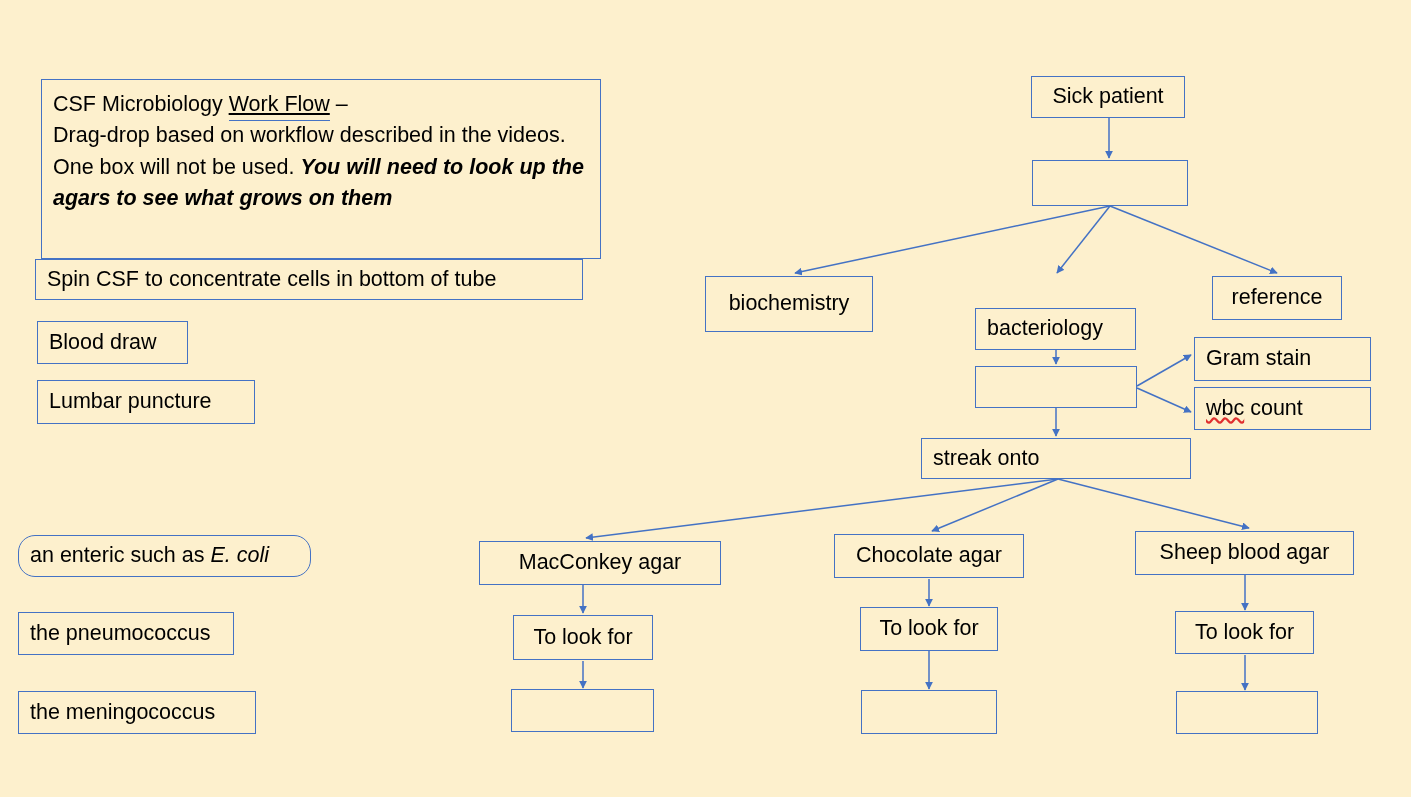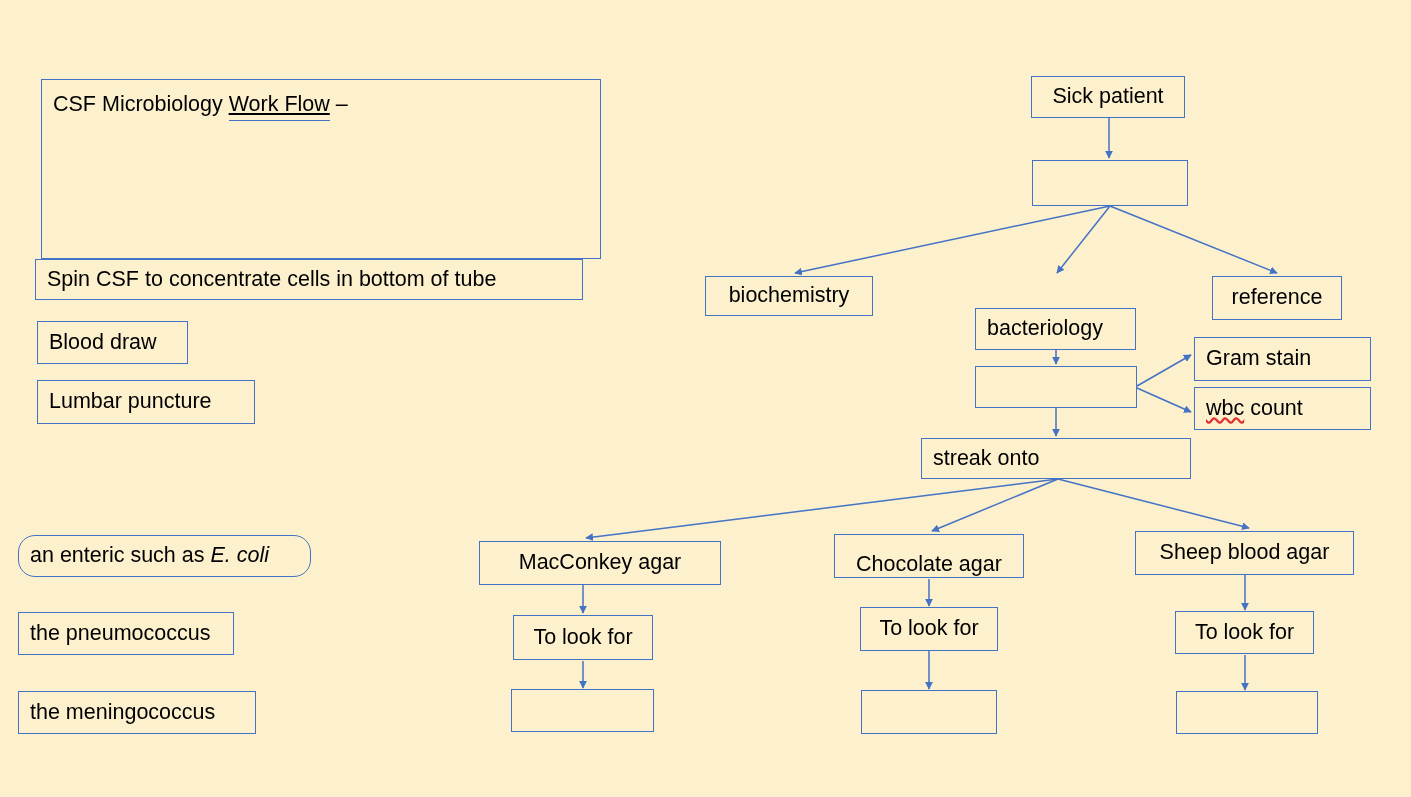--- a/index.html
+++ b/index.html
@@ -18,21 +18,21 @@
   .box {
     position: absolute;
     box-sizing: border-box;
     border: 1.4px solid #4472C4;
     background: #FDF0CD;
     color: #000;
     display: flex;
     align-items: center;
     font-size: 21.5px;
     line-height: 1.18;
-    padding: 0 11px;
+    padding: 15px 11px;
     white-space: nowrap;
     z-index: 3;
   }
   .box.empty { padding: 0; }
   .instr {
     position: absolute;
     box-sizing: border-box;
     border: 1.4px solid #4472C4;
     background: #FDF0CD;
     padding: 9px 10px 6px 11px;
@@ -107,20 +107,23 @@
       <line x1="583" y1="661" x2="583" y2="688"></line>
       <line x1="929" y1="651" x2="929" y2="689"></line>
       <line x1="1245" y1="655" x2="1245" y2="690"></line>
     </g>
   </svg>
 
   <div class="instr" style="left:41px; top:79px; width:560px; height:180px;">
     <div>
       <span>CSF Microbiology </span><span class="wf">Work Flow</span><span> –</span>
     </div>
+    <div>
+      <span>Drag-drop based on workflow described in the videos. One box will not be used. </span><span class="bi">You will need to look up the agars to see what grows on them</span>
+    </div>
   </div>
 
   <div class="box" style="left:35px; top:259px; width:548px; height:41px;">
     <span>Spin CSF to concentrate cells in bottom of tube</span>
   </div>
 
   <div class="box" style="left:37px; top:321px; width:151px; height:43px;">
     <span>Blood draw</span>
   </div>
 
@@ -141,21 +144,21 @@
   </div>
 
   <div class="box" style="left:1031px; top:76px; width:154px; height:42px; justify-content:center;">
     <span>Sick patient</span>
   </div>
 
   <div class="box empty" style="left:1032px; top:160px; width:156px; height:46px;">
     <span></span>
   </div>
 
-  <div class="box" style="left:705px; top:276px; width:168px; height:40px; justify-content:center;">
+  <div class="box" style="left:705px; top:276px; width:168px; height:56px; justify-content:center;">
     <span>biochemistry</span>
   </div>
 
   <div class="box" style="left:975px; top:276px; width:161px; height:42px; justify-content:flex-start;margin-top:32px;">
     <span>bacteriology</span>
   </div>
 
   <div class="box" style="left:1212px; top:276px; width:130px; height:44px; justify-content:center;">
     <span>reference</span>
   </div>
@@ -173,21 +176,21 @@
   </div>
 
   <div class="box" style="left:921px; top:438px; width:270px; height:41px;">
     <span>streak onto</span>
   </div>
 
   <div class="box" style="left:479px; top:541px; width:242px; height:44px; justify-content:center;">
     <span>MacConkey agar</span>
   </div>
 
-  <div class="box" style="left:834px; top:534px; width:190px; height:44px; justify-content:center;align-items:flex-end;">
+  <div class="box" style="left:834px; top:534px; width:190px; height:44px; justify-content:center;">
     <span>Chocolate agar</span>
   </div>
 
   <div class="box" style="left:1135px; top:531px; width:219px; height:44px; justify-content:center;">
     <span>Sheep blood agar</span>
   </div>
 
   <div class="box" style="left:513px; top:615px; width:140px; height:45px; justify-content:center;">
     <span>To look for</span>
   </div>

